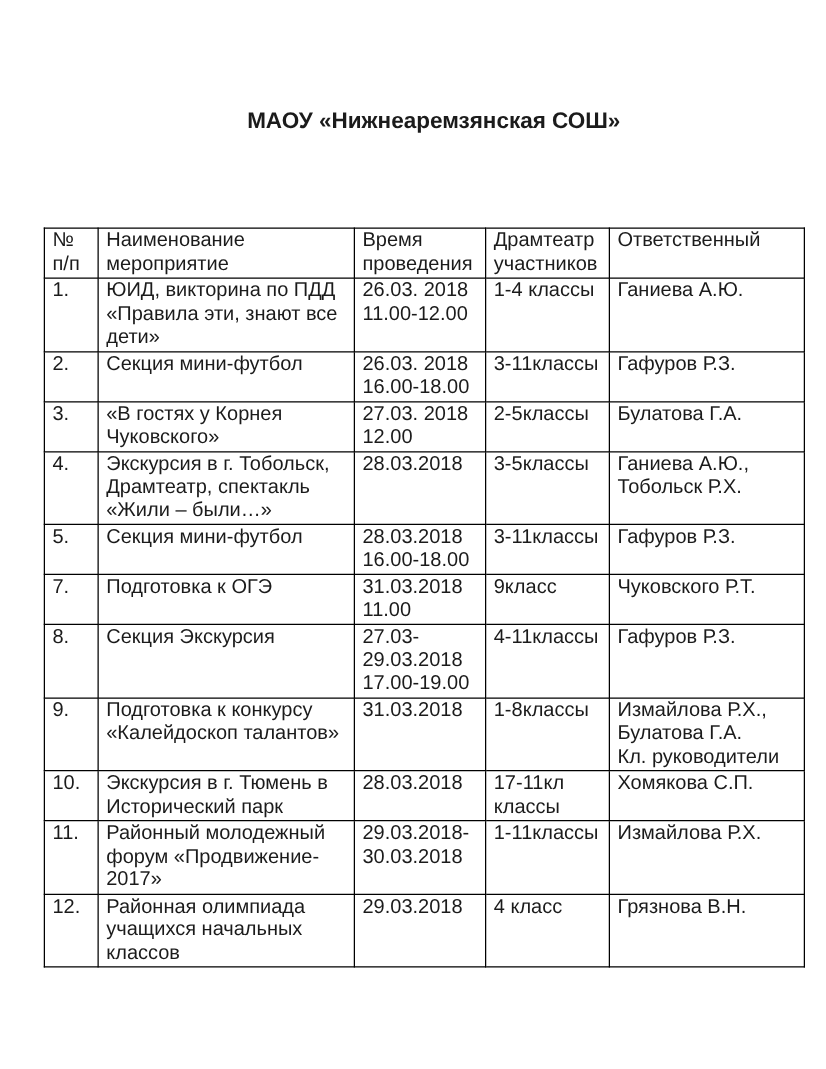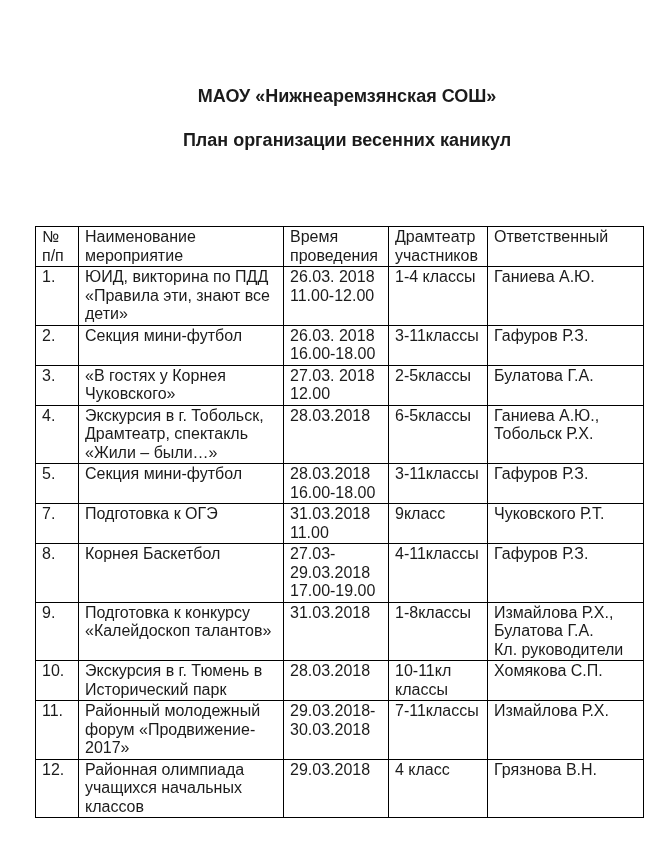--- a/index.html
+++ b/index.html
@@ -42,21 +42,20 @@
     padding: 1px 4px 1px 6px;
     white-space: pre-line;
     overflow: hidden;
   }
 </style>
 </head>
 <body>
 
 <div class="doc-title">
   <div>МАОУ «Нижнеаремзянская СОШ»</div>
-  <div>План организации весенних каникул</div>
 </div>
 
 <table class="schedule">
   <colgroup>
     <col style="width:43px">
     <col style="width:205px">
     <col style="width:105px">
     <col style="width:99px">
     <col style="width:156px">
   </colgroup>
@@ -100,21 +99,21 @@
 12.00</td>
       <td>2-5классы</td>
       <td>Булатова Г.А.</td>
     </tr>
     <tr>
       <td>4.</td>
       <td>Экскурсия в г. Тобольск,
 Драмтеатр, спектакль
 «Жили – были…»</td>
       <td>28.03.2018</td>
-      <td>6-5классы</td>
+      <td>3-5классы</td>
       <td>Ганиева А.Ю.,
 Тобольск Р.Х.</td>
     </tr>
     <tr>
       <td>5.</td>
       <td>Секция мини-футбол</td>
       <td>28.03.2018
 16.00-18.00</td>
       <td>3-11классы</td>
       <td>Гафуров Р.З.</td>
@@ -122,21 +121,21 @@
     <tr>
       <td>7.</td>
       <td>Подготовка к ОГЭ</td>
       <td>31.03.2018
 11.00</td>
       <td>9класс</td>
       <td>Чуковского Р.Т.</td>
     </tr>
     <tr>
       <td>8.</td>
-      <td>Корнея Баскетбол</td>
+      <td>Секция Экскурсия</td>
       <td>27.03-
 29.03.2018
 17.00-19.00</td>
       <td>4-11классы</td>
       <td>Гафуров Р.З.</td>
     </tr>
     <tr>
       <td>9.</td>
       <td>Подготовка к конкурсу
 «Калейдоскоп талантов»</td>
@@ -144,32 +143,32 @@
       <td>1-8классы</td>
       <td>Измайлова Р.Х.,
 Булатова Г.А.
 Кл. руководители</td>
     </tr>
     <tr>
       <td>10.</td>
       <td>Экскурсия в г. Тюмень в
 Исторический парк</td>
       <td>28.03.2018</td>
-      <td>10-11кл
+      <td>17-11кл
 классы</td>
       <td>Хомякова С.П.</td>
     </tr>
     <tr>
       <td>11.</td>
       <td>Районный молодежный
 форум «Продвижение-
 2017»</td>
       <td>29.03.2018-
 30.03.2018</td>
-      <td>7-11классы</td>
+      <td>1-11классы</td>
       <td>Измайлова Р.Х.</td>
     </tr>
     <tr>
       <td>12.</td>
       <td>Районная олимпиада
 учащихся начальных
 классов</td>
       <td>29.03.2018</td>
       <td>4 класс</td>
       <td>Грязнова В.Н.</td>

